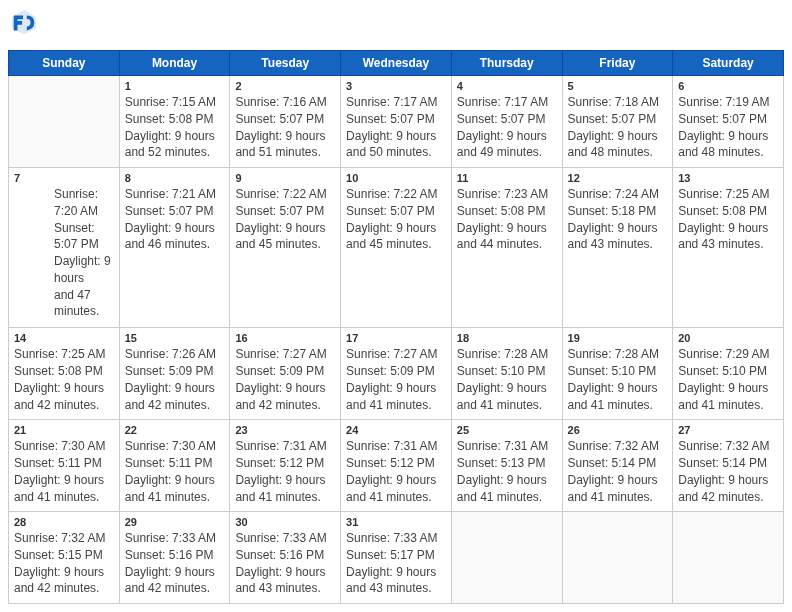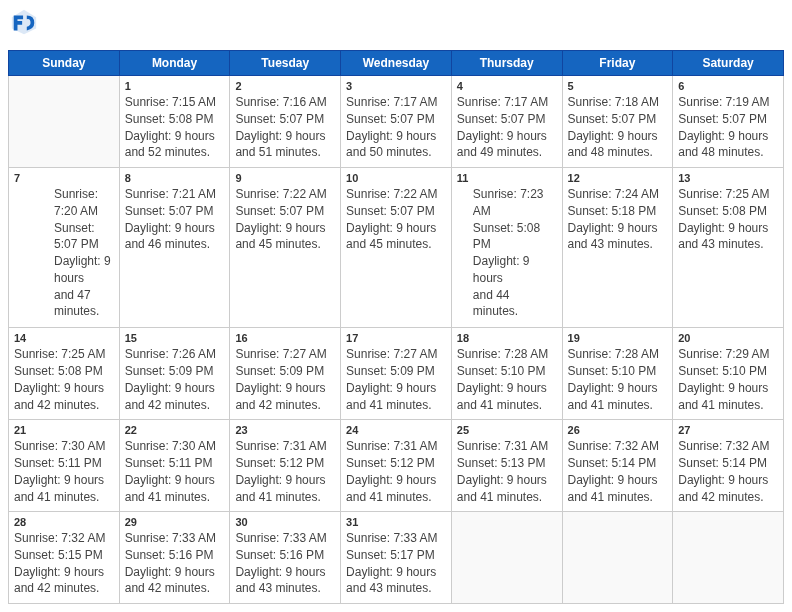--- a/index.html
+++ b/index.html
@@ -200,21 +200,21 @@
           </td>
           <td>
             <span class="day-number">10</span>
             <div class="day-info" style="white-space: pre-line;">Sunrise: 7:22 AM
 Sunset: 5:07 PM
 Daylight: 9 hours
 and 45 minutes.</div>
           </td>
           <td>
             <span class="day-number">11</span>
-            <div class="day-info" style="white-space: pre-line; margin-left: 16px;">Sunrise: 7:23 AM
+            <div class="day-info" style="white-space: pre-line;">Sunrise: 7:23 AM
 Sunset: 5:08 PM
 Daylight: 9 hours
 and 44 minutes.</div>
           </td>
           <td>
             <span class="day-number">12</span>
             <div class="day-info" style="white-space: pre-line;">Sunrise: 7:24 AM
 Sunset: 5:18 PM
 Daylight: 9 hours
 and 43 minutes.</div>

